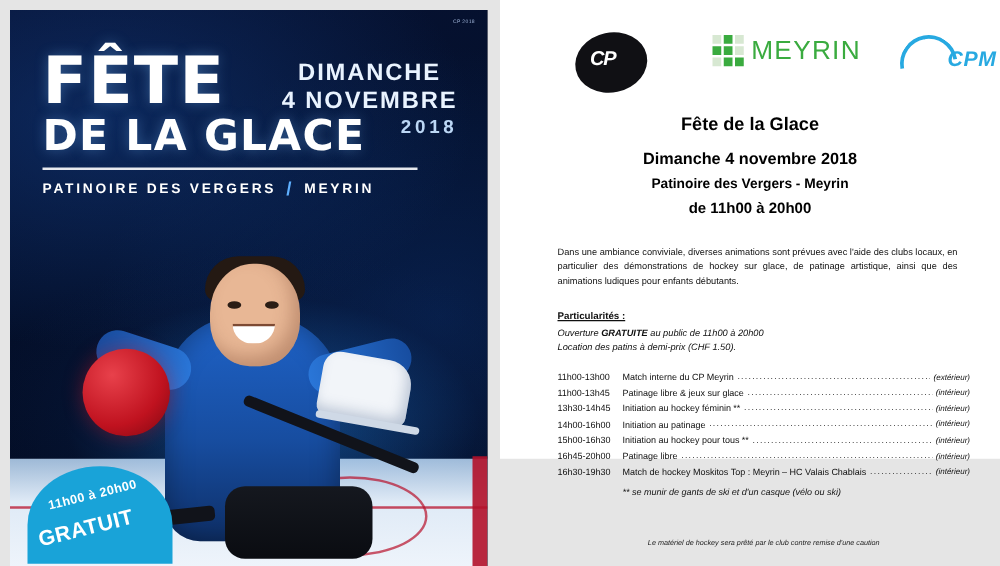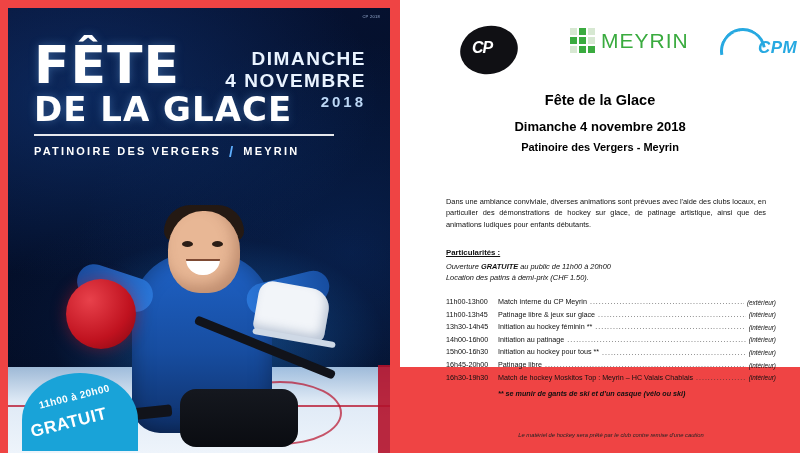--- a/index.html
+++ b/index.html
@@ -10,21 +10,21 @@
   body {
     width: 800px;
     height: 453px;
     overflow: hidden;
     font-family: "Liberation Sans", sans-serif;
   }
   .page {
     position: relative;
     width: 800px;
     height: 453px;
-    background: #ef4444;
+    background: #e5e5e5;
   }
 
   
   .poster {
     position: absolute;
     left: 8px;
     top: 8px;
     width: 382px;
     height: 445px;
     background: #040b1c;
@@ -126,20 +126,21 @@
     right: 24px;
     top: 40px;
     text-align: right;
     color: #e9f3ff;
   }
   .date-day {
     font-size: 19px;
     font-weight: bold;
     letter-spacing: 1.5px;
     line-height: 1.15;
+    text-align: center;
   }
   .date-date {
     font-size: 19px;
     font-weight: bold;
     letter-spacing: 1.5px;
     line-height: 1.15;
   }
   .date-year {
     font-size: 15px;
     font-weight: bold;
@@ -525,21 +526,21 @@
     font-style: italic;
     font-size: 6.4px;
     text-align: right;
     padding-left: 3px;
   }
   .sched-note {
     margin-top: 5px;
     margin-left: 52px;
     font-size: 7.2px;
     font-style: italic;
-    font-weight: bold;
+    font-weight: normal;
   }
   .footer-note {
     position: absolute;
     left: 46px;
     top: 432px;
     width: 330px;
     text-align: center;
     font-size: 5.8px;
     font-style: italic;
     color: #222;
@@ -630,20 +631,21 @@
       <div class="logo-cpm">
         <div class="cpm-swoosh"></div>
         <div class="cpm-text">CPM</div>
       </div>
     </div>
 
     <div class="doc-head">
       <div class="h1">Fête de la Glace</div>
       <div class="h2">Dimanche 4 novembre 2018</div>
       <div class="h3">Patinoire des Vergers - Meyrin</div>
+      <div class="h4">de 11h00 à 20h00</div>
     </div>
 
     <div class="para">Dans une ambiance conviviale, diverses animations sont prévues avec l'aide des clubs locaux, en particulier des démonstrations de hockey sur glace, de patinage artistique, ainsi que des animations ludiques pour enfants débutants.</div>
 
     <div class="section" id="particularites">
       <div class="section-title">Particularités :</div>
       <div class="section-line">
         <span>Ouverture </span><b>GRATUITE</b><span> au public de 11h00 à 20h00</span>
       </div>
       <div class="section-line">Location des patins à demi-prix (CHF 1.50).</div>

